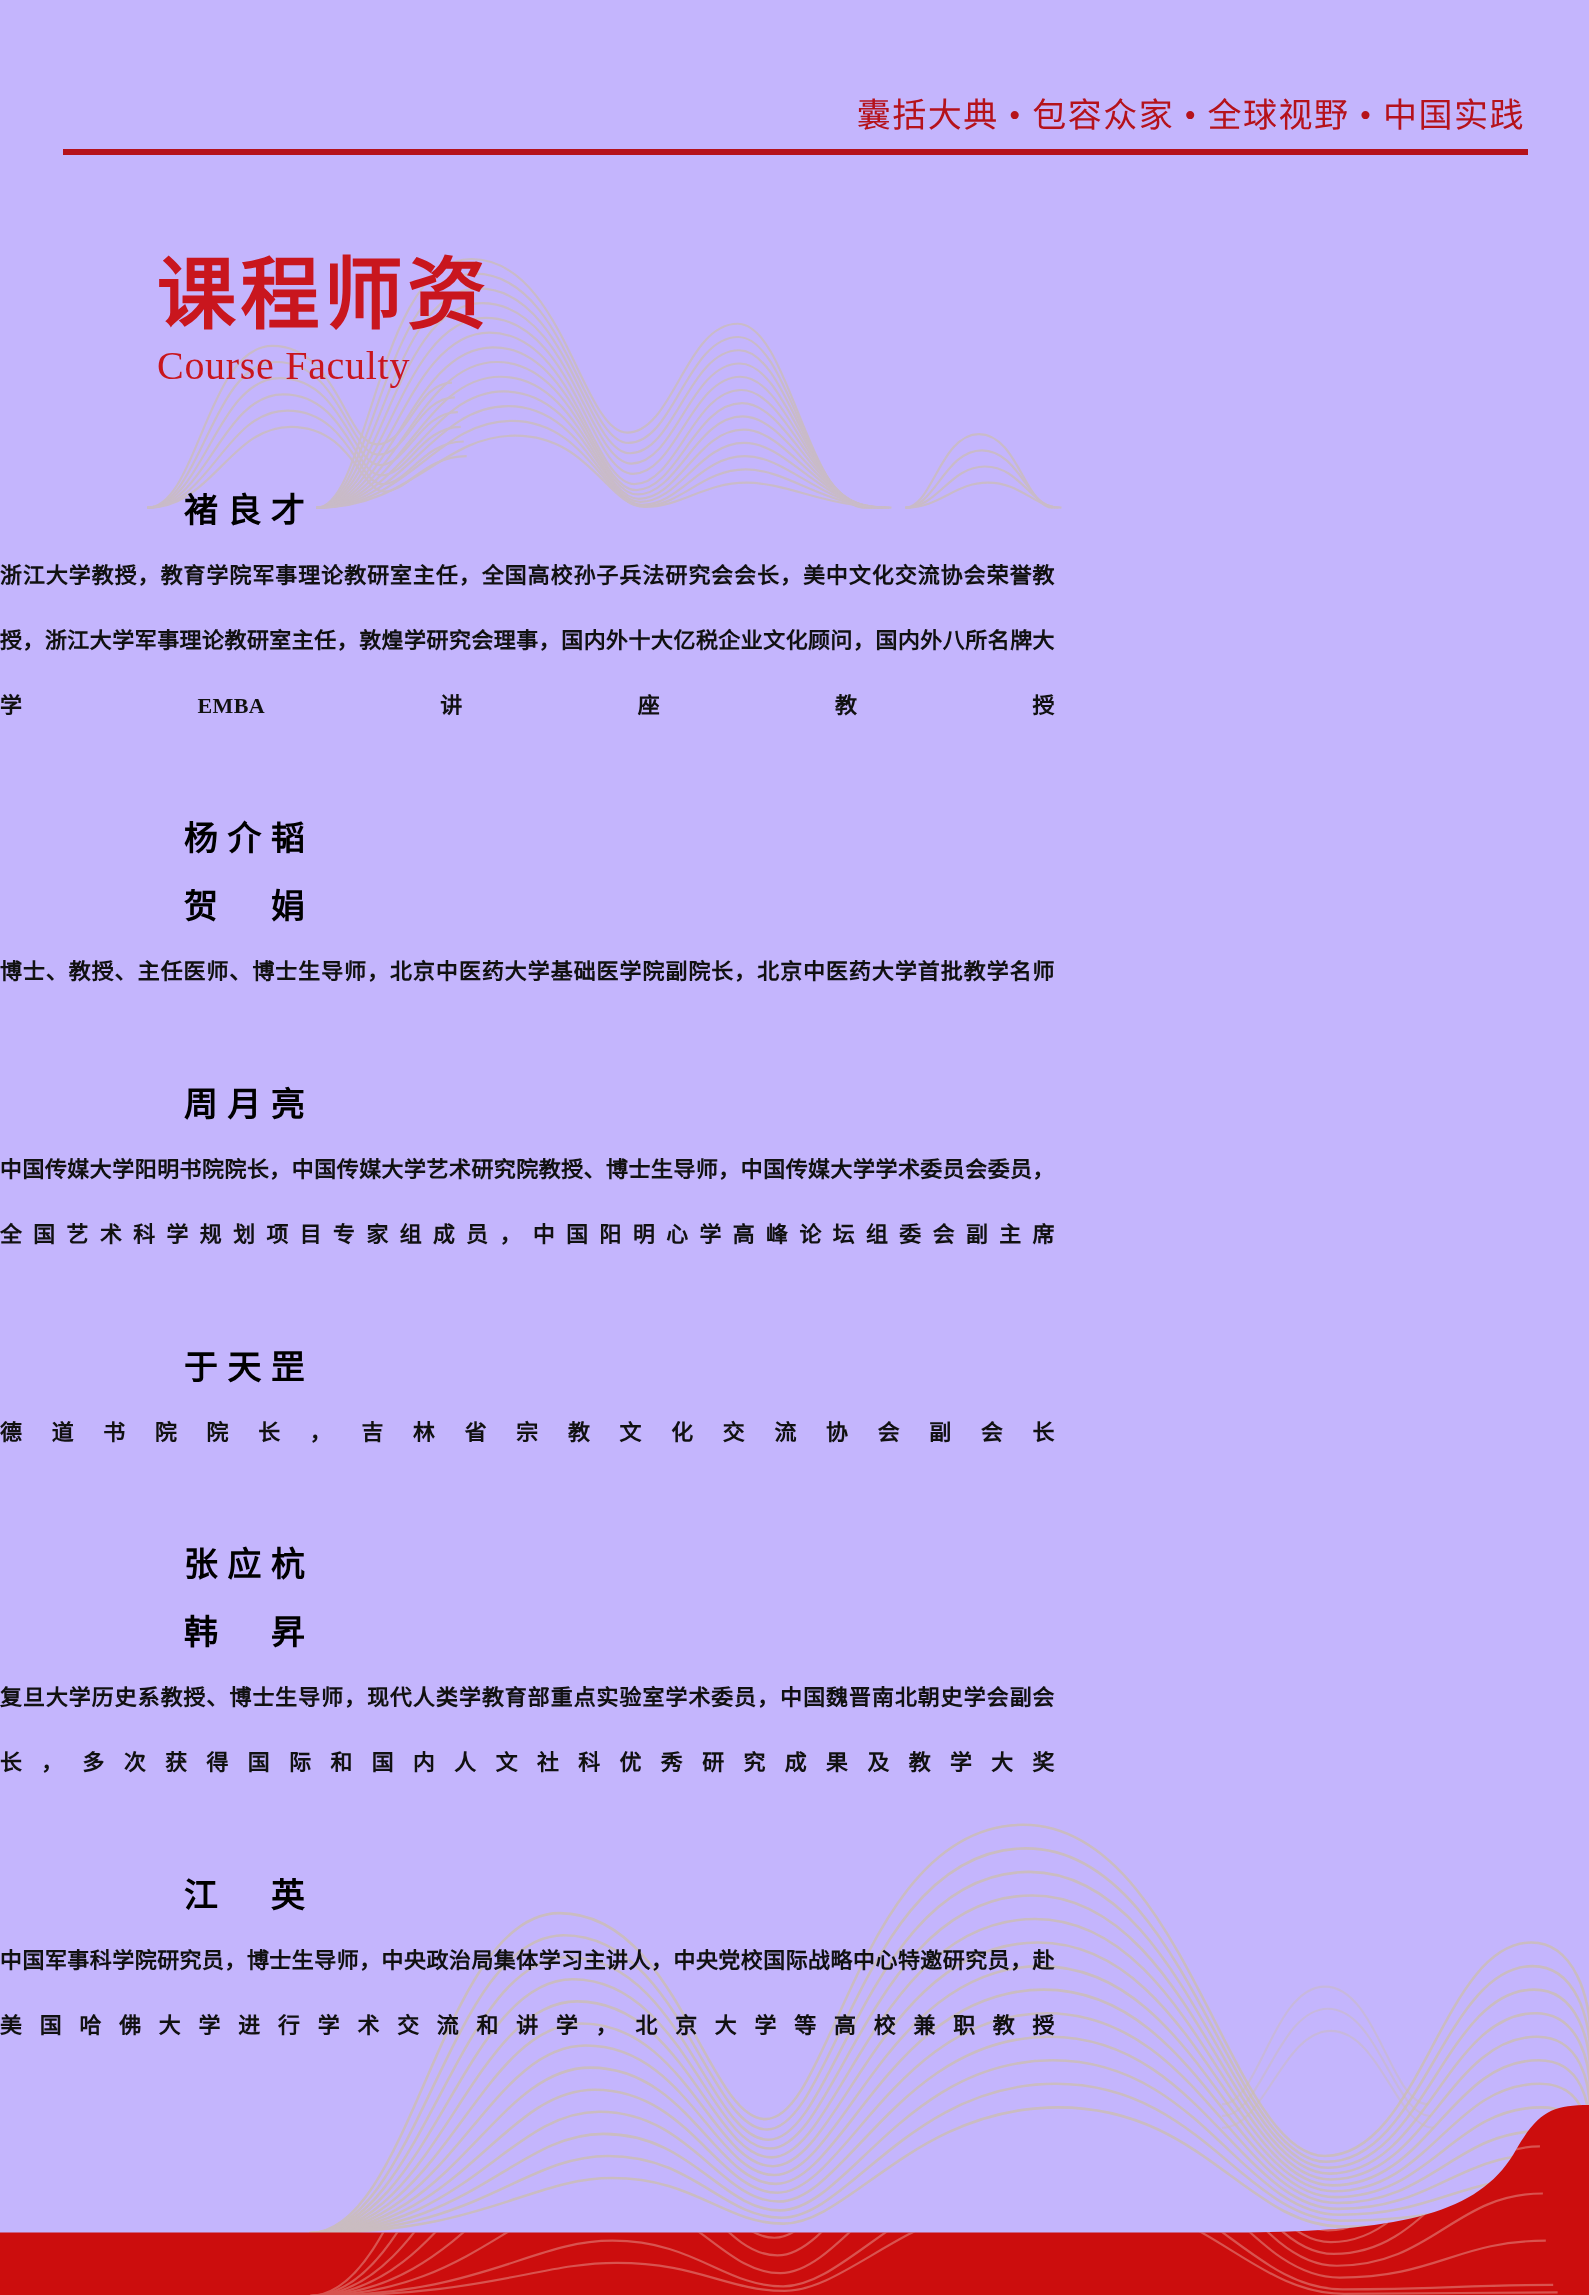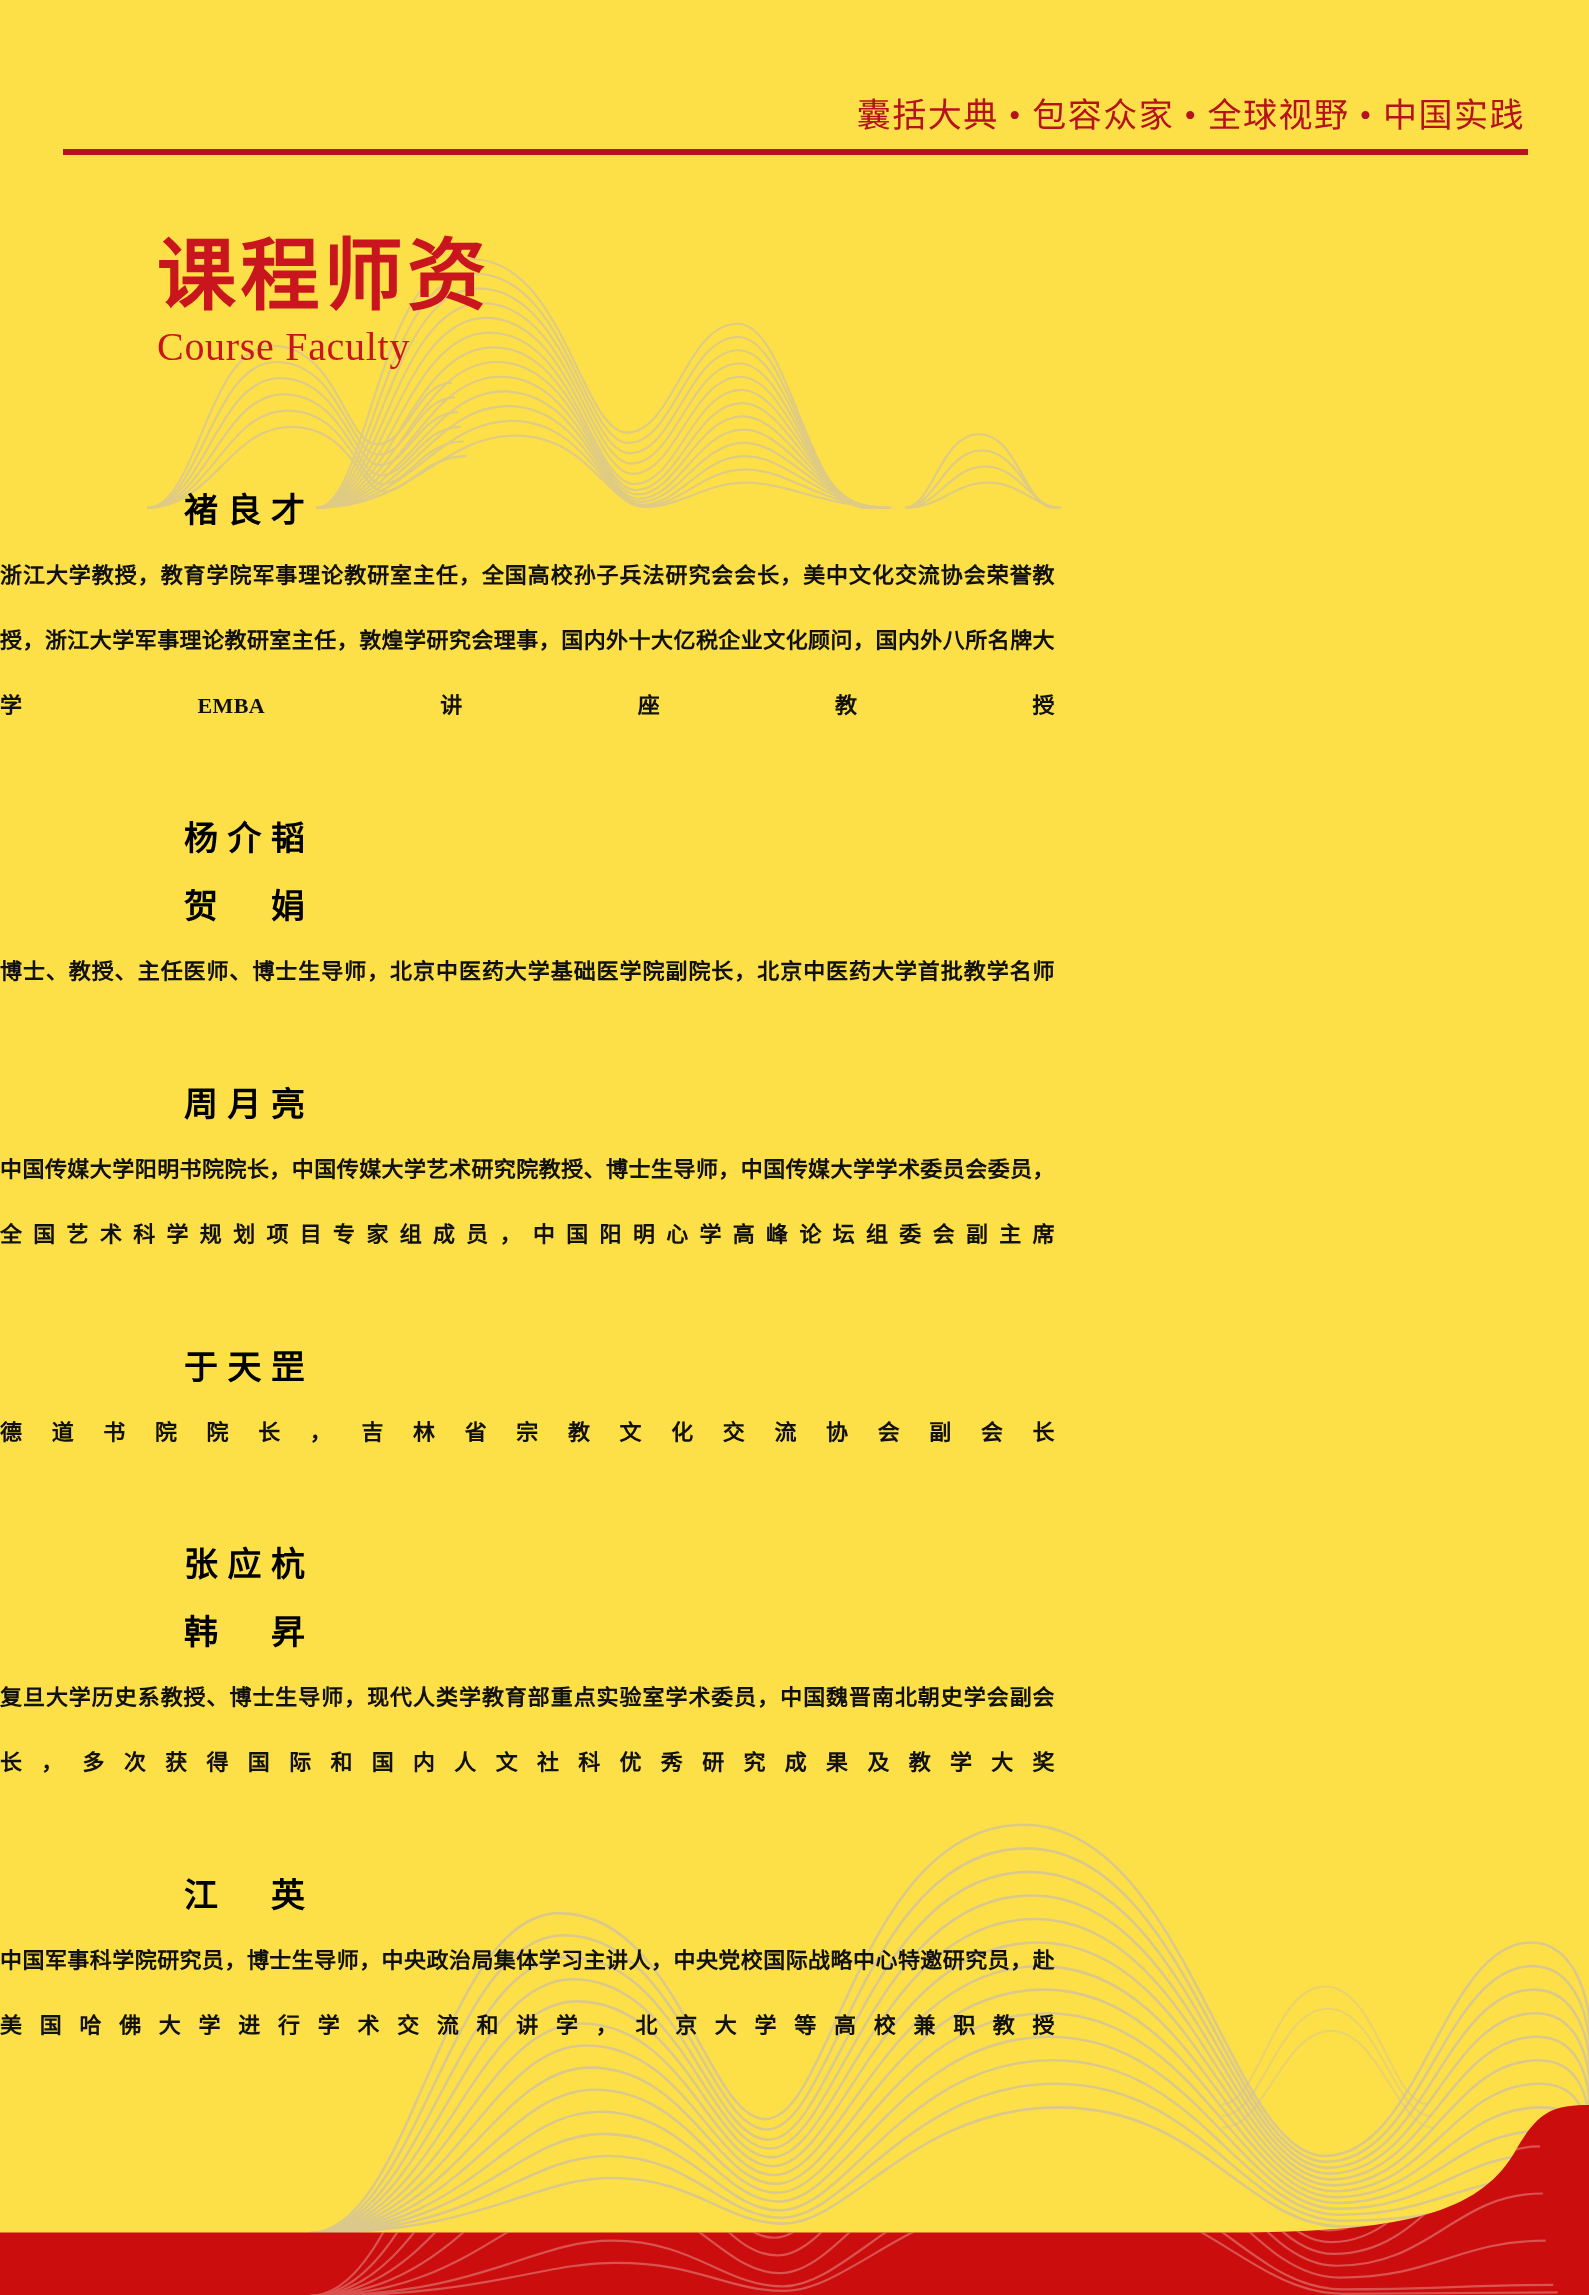--- a/index.html
+++ b/index.html
@@ -9,21 +9,21 @@
     background: #ffffff;
   }
   body {
     font-family: "Liberation Serif", "DejaVu Serif", serif;
   }
 
   #page {
     position: relative;
     width: 1590px;
     height: 2295px;
-    background: #fde047;
+    background: #c4b5fd;
     overflow: hidden;
   }
 
   
   .bg-waves {
     position: absolute;
     left: 0;
     top: 0;
     width: 1590px;
     height: 2295px;
@@ -57,21 +57,21 @@
     top: 149px;
     width: 1465px;
     height: 5.9px;
     background: #b5121b;
   }
 
   
   .title-block {
     position: absolute;
     left: 157px;
-    top: 234px;
+    top: 253px;
     z-index: 3;
   }
   .title-cn {
     font-family: "Liberation Serif", "DejaVu Serif", serif;
     font-weight: bold;
     font-size: 79px;
     line-height: 1.08;
     color: #c9161e;
     letter-spacing: 4.4px;
     white-space: nowrap;

